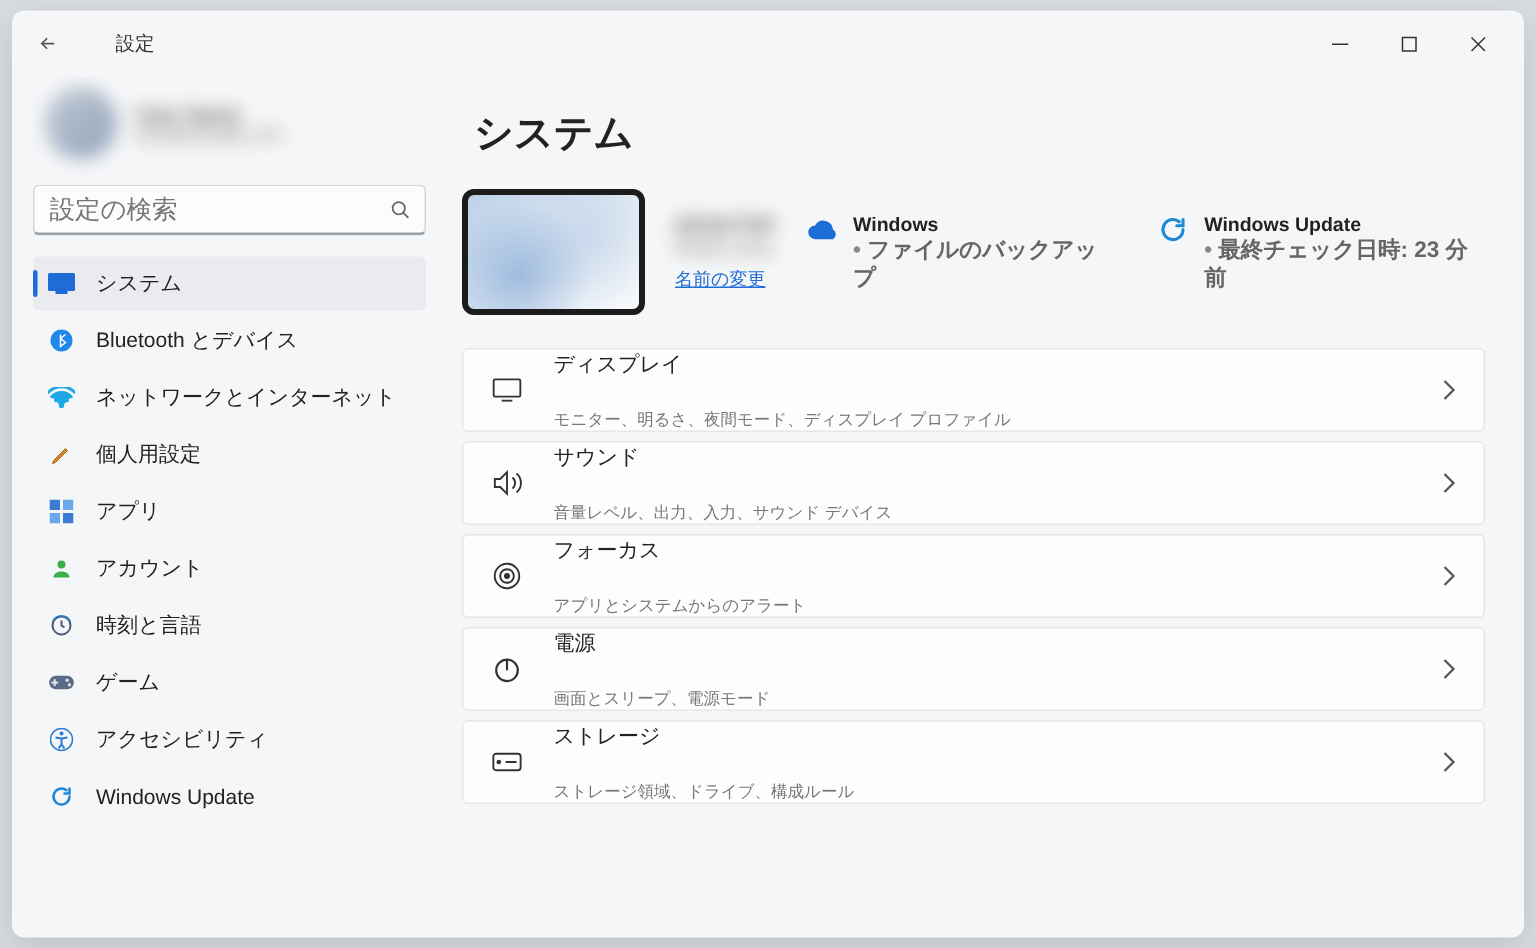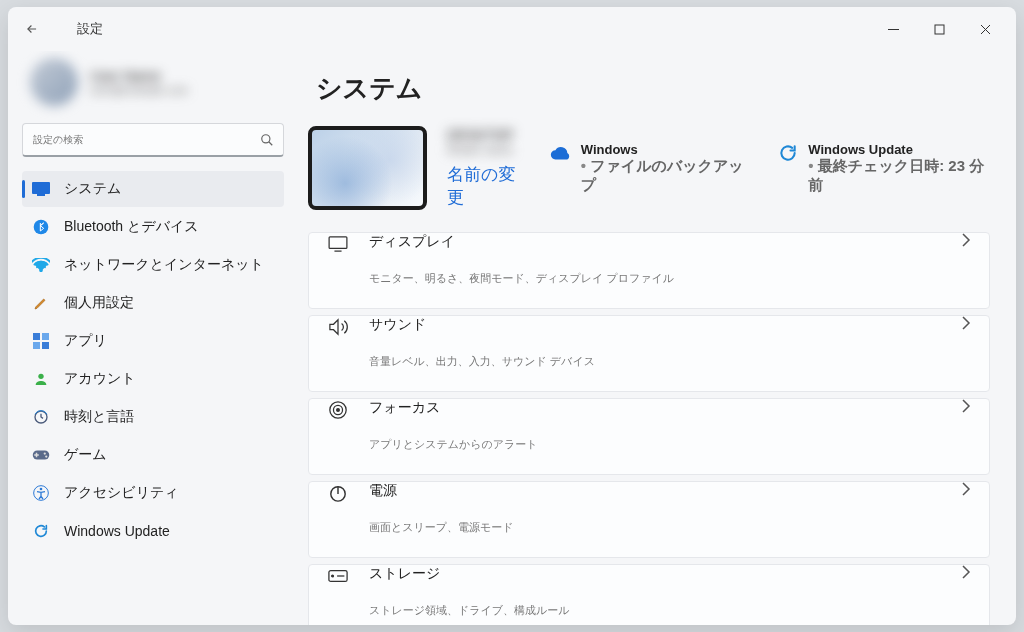--- a/index.html
+++ b/index.html
@@ -10,43 +10,43 @@
     .titlebar .title { font-size: 13px; color: #333; margin-left: 29px; }
     .win-controls { margin-left: auto; display: flex; gap: 0; }
     .win-controls .ctl { width: 46px; height: 32px; display: flex; align-items: center; justify-content: center; color: #333; }
     .main { flex: 1; display: flex; overflow: hidden; }
     .sidebar { width: 290px; padding: 0 14px 14px 14px; display: flex; flex-direction: column; gap: 4px; }
     .profile { height: 62px; display: flex; align-items: center; gap: 12px; padding: 4px 8px; filter: blur(6px); }
     .profile .avatar { width: 48px; height: 48px; border-radius: 50%; background: linear-gradient(135deg,#c3cbd6,#8fa1b8); }
     .profile .ptext .pname { font-size: 14px; color:#222; }
     .profile .ptext .pmail { font-size: 11px; color:#666; }
     .search { position: relative; margin: 6px 0 10px 0; }
-    .search input { width: 100%; height: 34px; border: 1px solid #d5d7db; border-bottom: 2px solid #9aa0a6; background: #fbfcfd; border-radius: 4px; padding: 0 34px 0 10px; font-size: 10px; outline: none; }
+    .search input { width: 100%; height: 34px; border: 1px solid #d5d7db; border-bottom: 2px solid #9aa0a6; background: #fbfcfd; border-radius: 4px; padding: 0 34px 0 10px; font-size: 17px; outline: none; }
     .search .search-ic { position: absolute; right: 10px; top: 50%; transform: translateY(-50%); color: #666; }
     .nav { display: flex; flex-direction: column; gap: 2px; }
     .nav-item { display: flex; align-items: center; gap: 14px; height: 36px; padding: 0 10px; border-radius: 4px; font-size: 14px; color: #222; position: relative; }
     .nav-item .ico { width: 18px; height: 18px; display: flex; align-items: center; justify-content: center; }
     .nav-item.active { background: #e9ebef; }
     .nav-item.active::before { content: ''; position: absolute; left: 0px; top: 9px; bottom: 9px; width: 3px; background: #1f6cd6; border-radius: 3px; }
     .content { flex: 1; padding: 4px 26px 0 10px; overflow-y: auto; }
     .page-title { font-size: 26px; font-weight: 600; color: #222; margin: 16px 0 20px 8px; }
     .hero { display: flex; align-items: center; gap: 20px; margin-bottom: 22px; }
     .device-thumb { width: 124px; height: 84px; border: 4px solid #1c1c1c; border-radius: 8px; background: linear-gradient(135deg,#bcd1e8 0%, #d5e2f0 40%, #e8eef5 70%, #f7fafd 100%); position: relative; overflow: hidden; }
     .device-thumb::before { content:''; position:absolute; inset:0; background: radial-gradient(circle at 30% 70%, rgba(120,160,210,.6), transparent 50%), radial-gradient(circle at 70% 40%, rgba(180,200,230,.5), transparent 50%); }
     .device-info .devlabel { font-size: 14px; color: #222; filter: blur(6px); }
     .device-info .devmodel { font-size: 12px; color: #777; filter: blur(6px); }
-    .device-info .rename { font-size: 17px; color: #1f6cd6; margin-top: 6px; cursor: pointer; }
+    .device-info .rename { font-size: 12px; color: #1f6cd6; margin-top: 6px; cursor: pointer; text-decoration: underline; }
     .hero-right { margin-left: auto; display: flex; gap: 28px; align-items: center; }
     .hr-item { display: flex; gap: 10px; align-items: flex-start; }
     .hr-item .hr-ic { width: 22px; height: 22px; display:flex; align-items:center; justify-content:center; }
     .hr-item .hr-title { font-size: 13px; font-weight: 600; color: #222; }
     .hr-item .hr-sub { font-size: 15px; color: #666; font-weight: bold; }
     .hr-item .hr-sub::before { content:'• '; color:#888; }
     .cards { display: flex; flex-direction: column; gap: 6px; }
-    .card { background: #fcfdfe; border: 1px solid #e5e7eb; border-radius: 4px; height: 77px; display: flex; padding: 0 18px; gap: 20px; }
+    .card { background: #fcfdfe; border: 1px solid #e5e7eb; border-radius: 4px; height: 56px; display: flex; align-items: center; padding: 0 18px; gap: 20px; }
     .card .cic { width: 22px; height: 22px; display:flex; align-items:center; justify-content:center; color:#333; }
     .card .ctxt { display:flex; flex-direction:column; }
     .card .ctitle { font-size: 14px; color:#222; }
     .card .cdesc { font-size: 11px; color:#777; margin-top: 20px; }
     .card .chev { margin-left:auto; color:#555; }
     .card.hl { outline: 4px solid #ea1717; outline-offset: -1px; border-radius: 4px; }
     svg { display:block; }
   </style>
 </head>
 <body>

